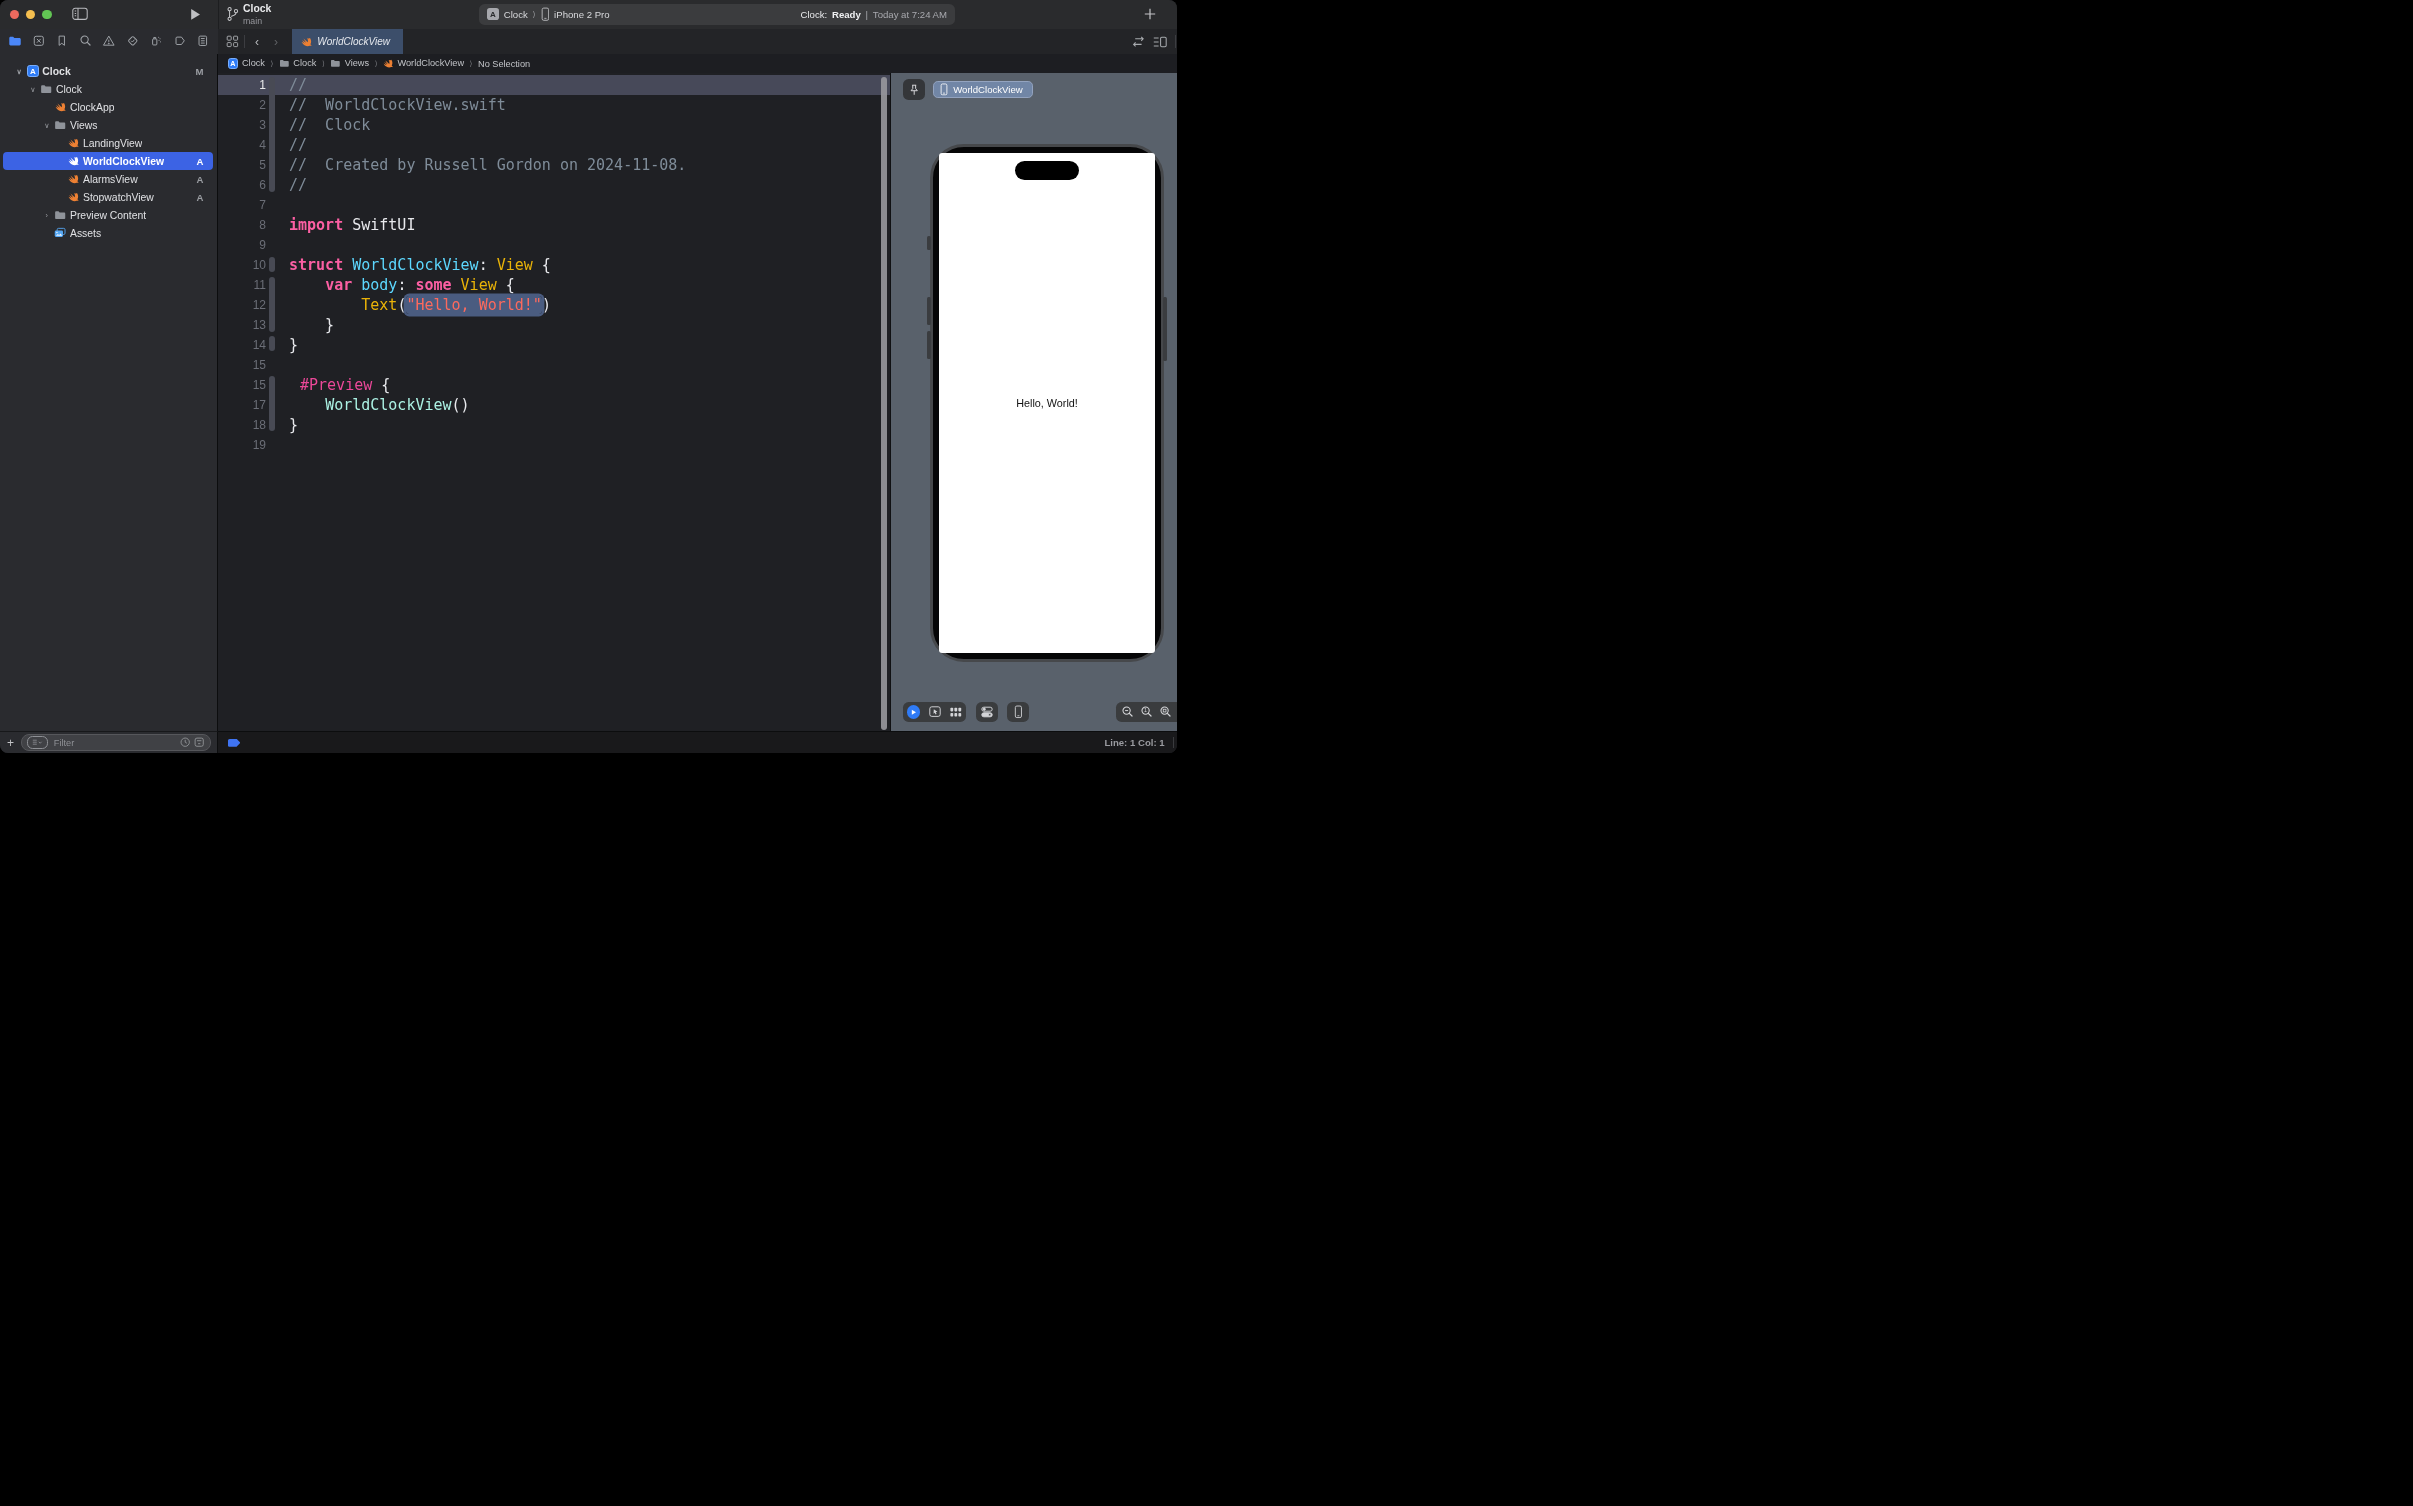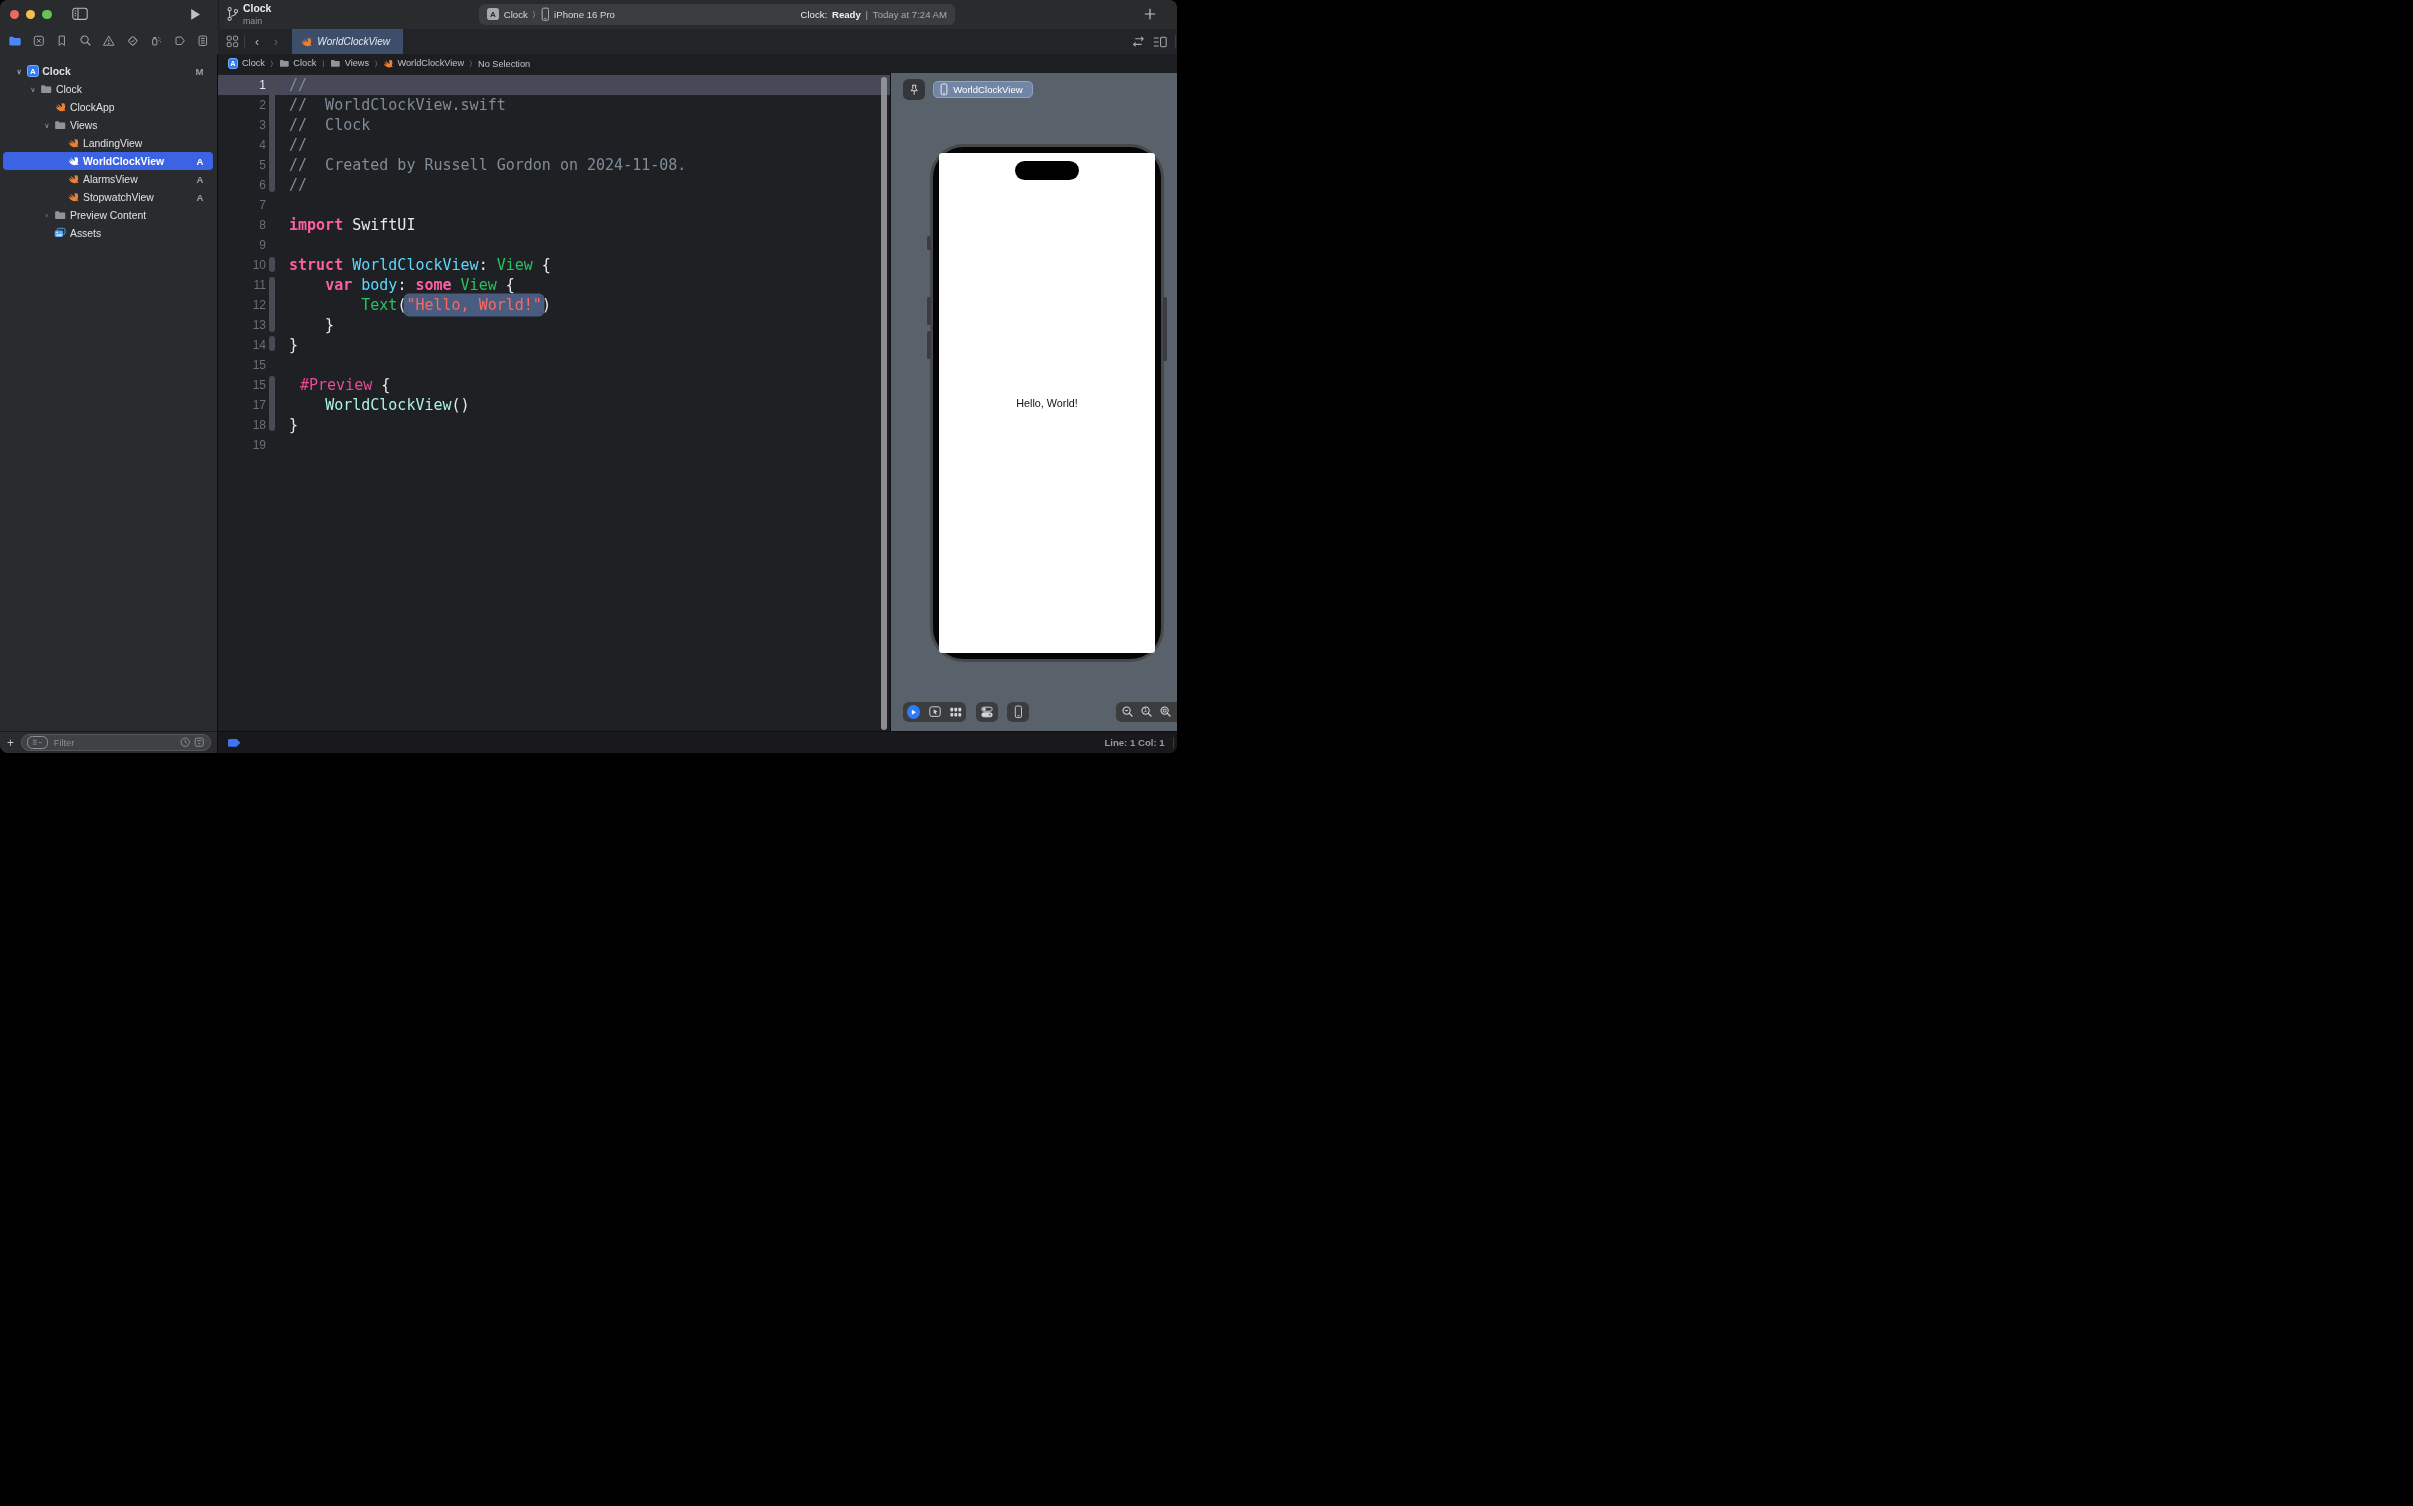--- a/index.html
+++ b/index.html
@@ -64,21 +64,21 @@
   .codeline{height:20px;line-height:20px;white-space:pre;font-family:"DejaVu Sans Mono","Liberation Mono",monospace;
     font-size:15px;color:#e8e9ed;position:relative;}
   .codeline .ln{display:inline-block;width:48px;text-align:right;font-size:12px;color:#6b6e77;
     font-family:"Liberation Sans",sans-serif;vertical-align:top;}
   .codeline .ct{margin-left:23px;}
   .codeline.cur{background:#474959;}
   .codeline.cur .ln{color:#e8e9ea;}
   .tk-comment{color:#7f8c99;}
   .tk-keyword{color:#fc5fa3;font-weight:bold;}
   .tk-decl{color:#5dd8ff;}
-  .tk-type{color:#22c55e;}
+  .tk-type{color:#eab308;}
   .tk-string{color:#fc6a5d;}
   .tk-macro{color:#ec4899;margin-left:11px;}
   .tk-mint{color:#acf2e4;}
   .tksel{background:#4a5c80;box-shadow:0 0 0 2.4px #4a5c80;border-radius:3.2px;}
   .ribbon{position:absolute;left:51px;width:5.6px;background:#484a54;border-radius:3.2px;}
   .vscroll{position:absolute;left:663px;top:4px;width:5.6px;height:653px;background:#97979c;border-radius:3.2px;opacity:.92;}
   
   .preview{position:absolute;left:890px;top:73px;width:317px;height:658px;background:#59616b;border-left:0.8px solid #101113;box-sizing:border-box;}
   .pinbtn{position:absolute;left:12px;top:6.4px;width:21.5px;height:21px;background:#343639;border-radius:5.6px;
     display:flex;align-items:center;justify-content:center;}
@@ -167,21 +167,21 @@
     <div class="status-pill">
       <div class="sp-left">
         <span class="mini-app">A</span>
         <span>Clock</span>
         <span class="sp-chev">⟩</span>
         <span style="color:#b9babe">
           <svg width="8.8" height="14.4" viewBox="0 0 11 18">
               <use href="#iphone"></use>
             </svg>
         </span>
-        <span>iPhone 16 Pro</span>
+        <span>iPhone 2 Pro</span>
       </div>
       <div class="sp-right">
         <span style="color:#e8e9eb">Clock:</span>
         <span style="color:#f0f1f3;font-weight:bold">Ready</span>
         <span class="sp-dim">|</span>
         <span class="sp-dim">Today at 7:24 AM</span>
       </div>
     </div>
 
     <span class="abs" style="left:1144px;top:8px">

